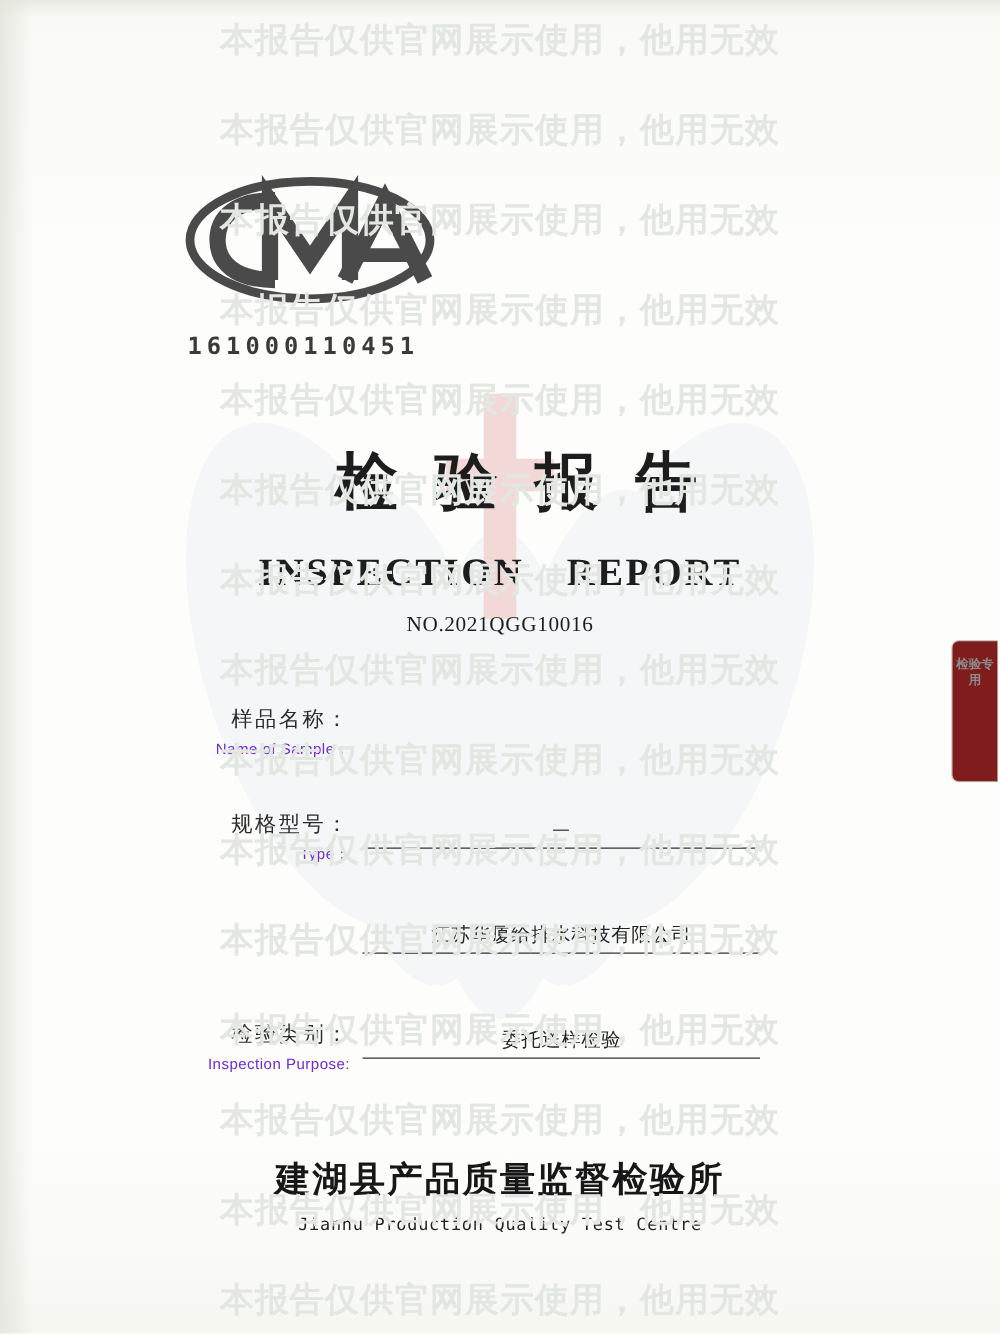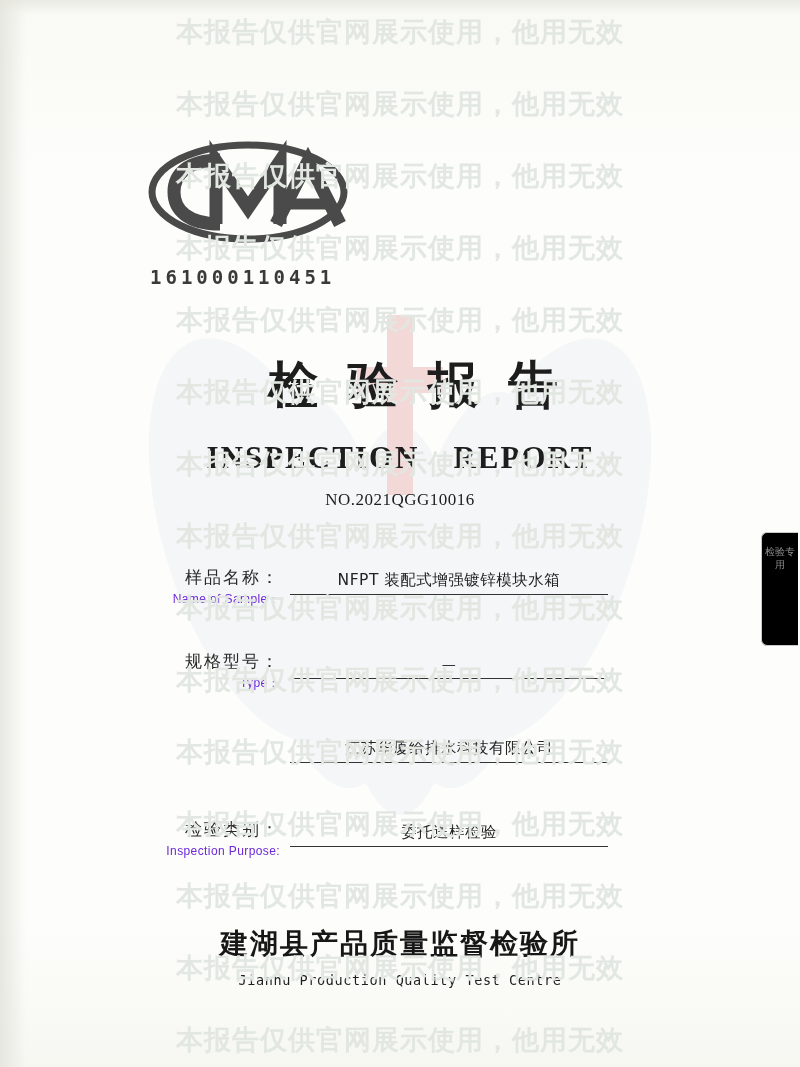--- a/index.html
+++ b/index.html
@@ -154,21 +154,21 @@
     height: 84px;
   }
   .field-labels {
     position: absolute;
     left: 0;
     top: 0;
     width: 172px;
     text-align: right;
   }
   .lbl-cn {
-    font-family: Liberation Sans, sans-serif;
+    font-family: Liberation Mono, monospace;
     font-size: 17px;
     color: #2a2a2a;
     letter-spacing: 2px;
     line-height: 20px;
   }
   .lbl-en {
     font-family: Liberation Sans, sans-serif;
     font-size: 12px;
     color: #6d28d9;
     letter-spacing: 0.4px;
@@ -214,28 +214,29 @@
     font-family: "DejaVu Sans Mono", monospace;
     font-size: 13.5px;
     letter-spacing: 0.6px;
     color: #1f1f1f;
   }
 
   
   .edge-stamp {
     position: absolute;
     right: 2px;
-    top: 532px;
+    top: 512px;
     width: 36px;
     height: 112px;
     border: 1px solid #c9c9c9;
     border-right: none;
     border-radius: 6px 0 0 6px;
-    background: #000000;
+    background: #7f1d1d;
     overflow: hidden;
+    font-weight: bold;
   }
   .edge-stamp span {
     display: block;
     font-family: "DejaVu Sans", sans-serif;
     font-size: 10px;
     color: #8d8d8d;
     text-align: center;
     line-height: 13px;
     margin-top: 12px;
   }
@@ -295,21 +296,20 @@
 
   <div class="report-no">NO.2021QGG10016</div>
 
   <div class="fields">
 
     <div class="field">
       <div class="field-labels">
         <div class="lbl-cn">样品名称：</div>
         <div class="lbl-en">Name of Sample：</div>
       </div>
-      <div class="field-value">NFPT 装配式增强镀锌模块水箱</div>
     </div>
 
     <div class="field">
       <div class="field-labels">
         <div class="lbl-cn">规格型号：</div>
         <div class="lbl-en">Type：</div>
       </div>
       <div class="field-value dash">—</div>
     </div>
 

